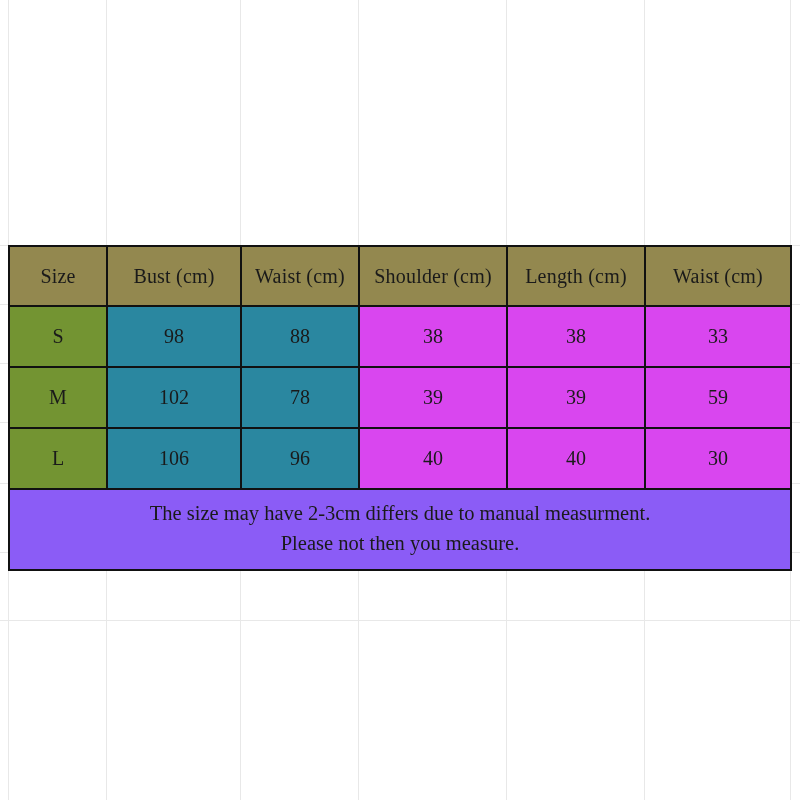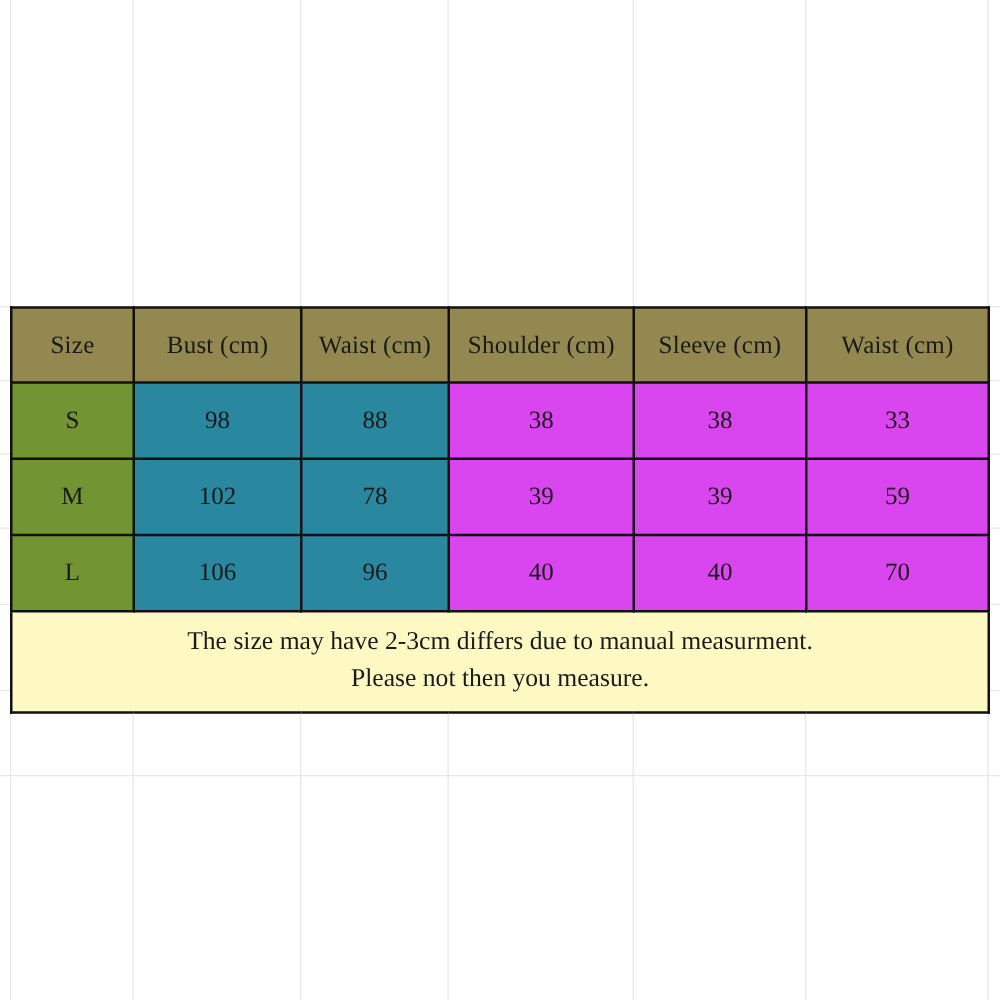--- a/index.html
+++ b/index.html
@@ -83,21 +83,21 @@
   }
 
   td.cell-size {
     background: #739432 !important;
   }
   td.cell-measure {
     background: #2a87a0 !important;
   }
 
   tr.note-row td {
-    background: #fef9c3;
+    background: #8b5cf6;
     height: 69px;
     font-size: 20.5px;
     line-height: 1.45;
     padding: 4px 0 6px 0;
   }
   .note-line {
     display: block;
     white-space: nowrap;
   }
 </style>
@@ -130,21 +130,21 @@
       <col class="c-shoulder">
       <col class="c-length">
       <col class="c-sleeve">
     </colgroup>
     <thead>
       <tr>
         <th>Size</th>
         <th>Bust (cm)</th>
         <th>Waist (cm)</th>
         <th>Shoulder (cm)</th>
-        <th>Sleeve (cm)</th>
+        <th>Length (cm)</th>
         <th>Waist (cm)</th>
       </tr>
     </thead>
     <tbody>
       <tr class="data-row">
         <td class="cell-size">S</td>
         <td class="cell-measure">98</td>
         <td class="cell-measure">88</td>
         <td>38</td>
         <td>38</td>
@@ -157,21 +157,21 @@
         <td>39</td>
         <td>39</td>
         <td>59</td>
       </tr>
       <tr class="data-row">
         <td class="cell-size">L</td>
         <td class="cell-measure">106</td>
         <td class="cell-measure">96</td>
         <td>40</td>
         <td>40</td>
-        <td>70</td>
+        <td>30</td>
       </tr>
       <tr class="note-row">
         <td colspan="6">
           <span class="note-line">The size may have 2-3cm differs due to manual measurment.</span>
           <span class="note-line">Please not then you measure.</span>
         </td>
       </tr>
     </tbody>
   </table>
 </div>

